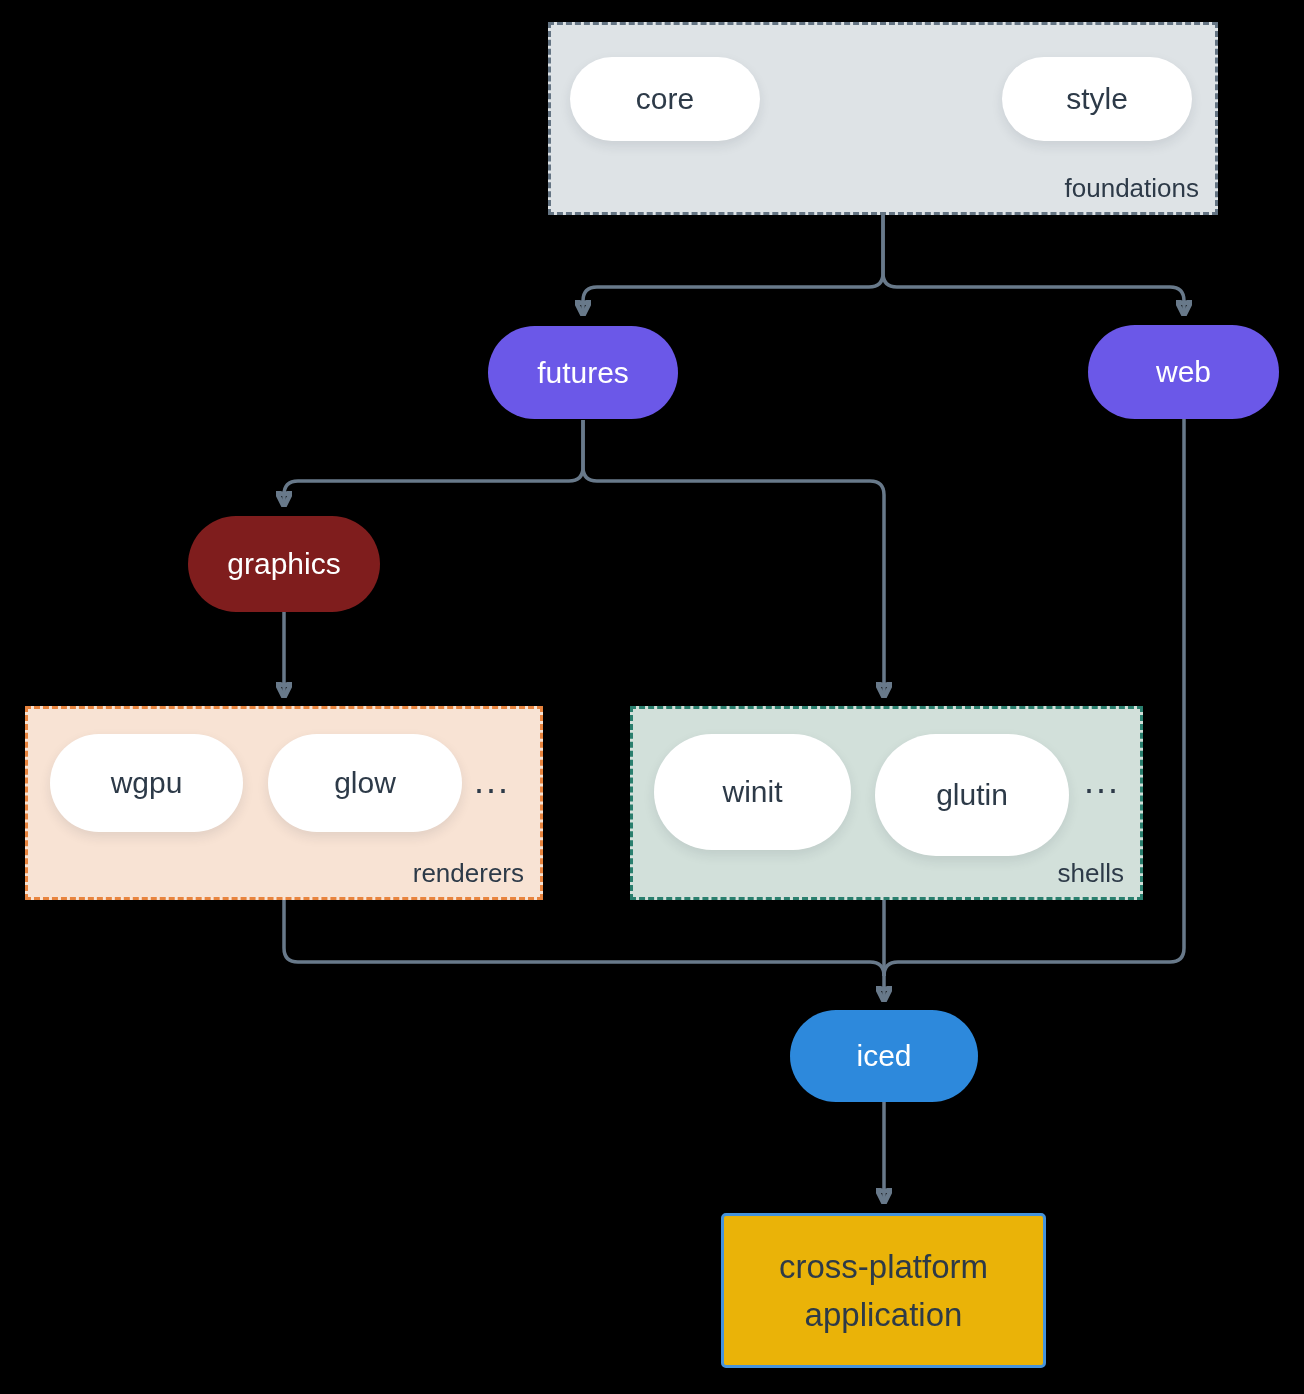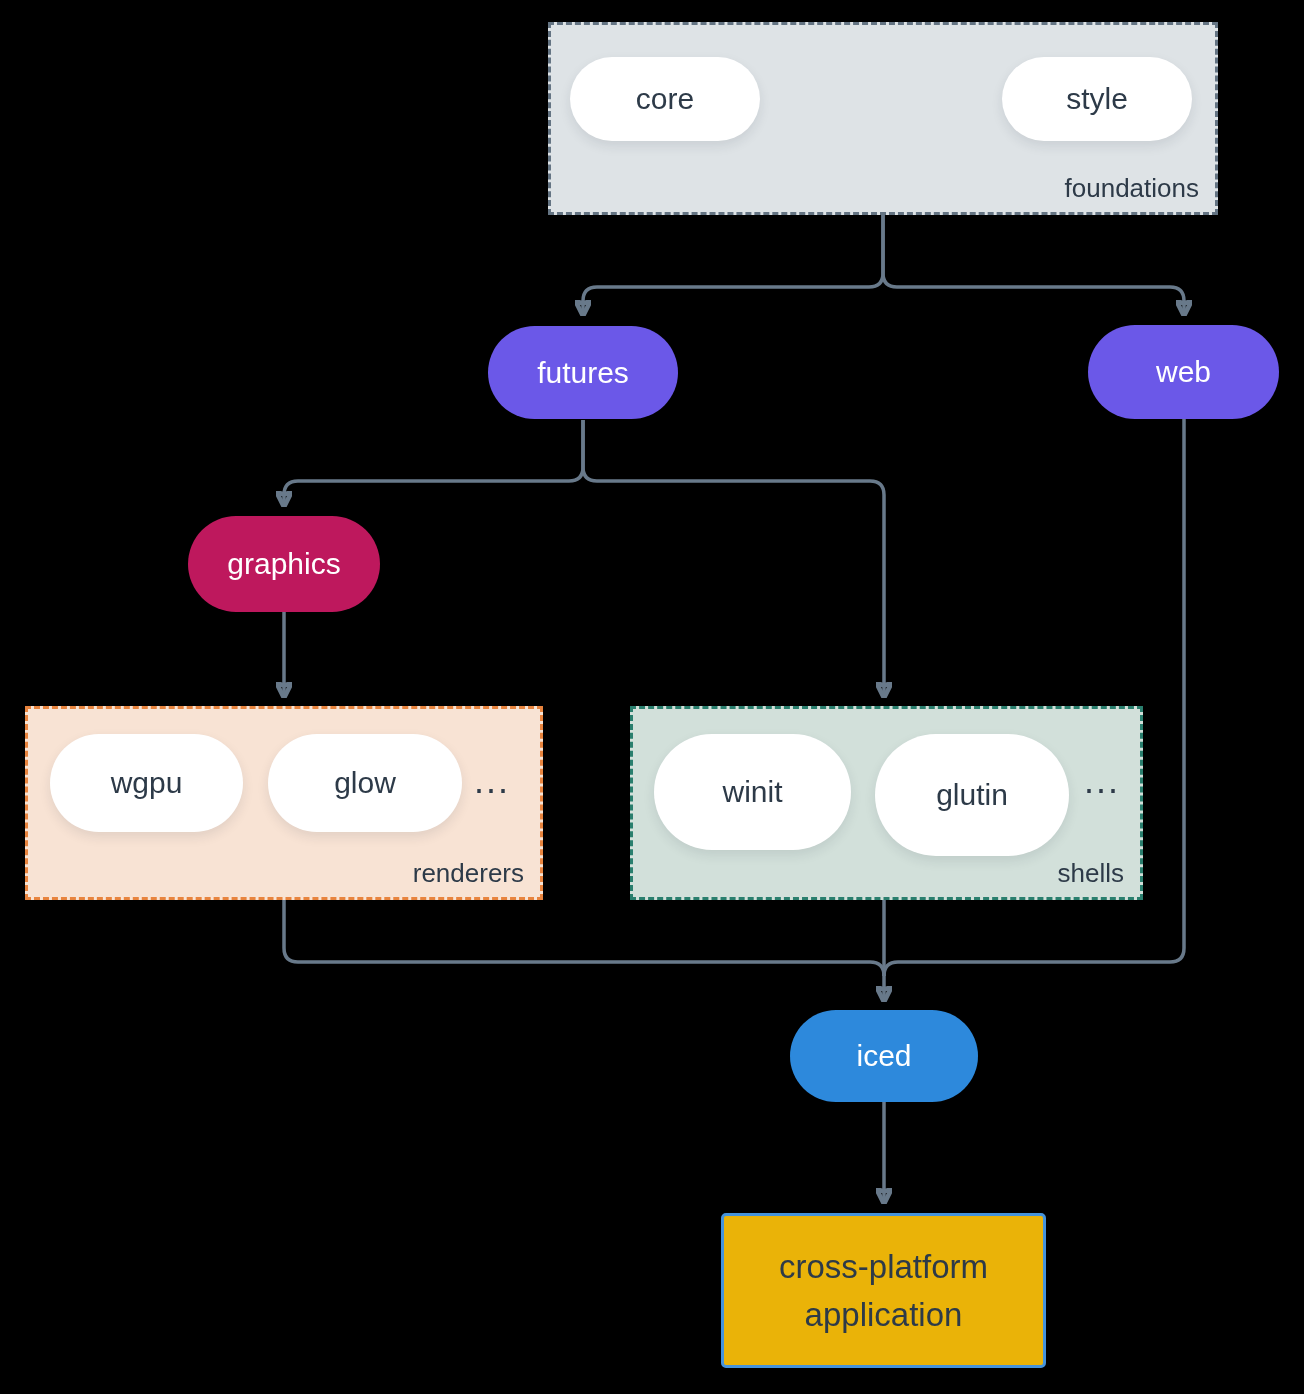--- a/index.html
+++ b/index.html
@@ -28,21 +28,21 @@
     display: flex; align-items: center; justify-content: center;
     border-radius: 999px;
     font-size: 30px;
   }
   .pill.white {
     background: #ffffff; color: #2d3a48;
     box-shadow: 0 5px 12px rgba(25, 40, 55, 0.10);
   }
   .pill.node { color: #ffffff; }
   .pill.purple { background: #6b58e8; }
-  .pill.orange { background: #be185d; }
+  .pill.orange { background: #7f1d1d; }
   .pill.blue   { background: #2d89dc; }
 
   .ellipsis {
     position: absolute; z-index: 2;
     font-size: 36px; color: #2d3a48;
     letter-spacing: 2px;
   }
 
   .app-box {
     position: absolute; z-index: 2; box-sizing: border-box;

